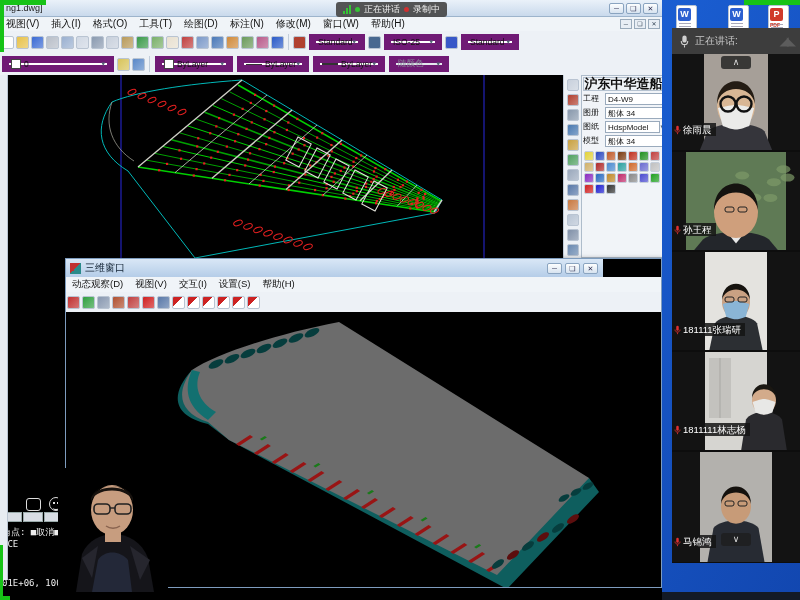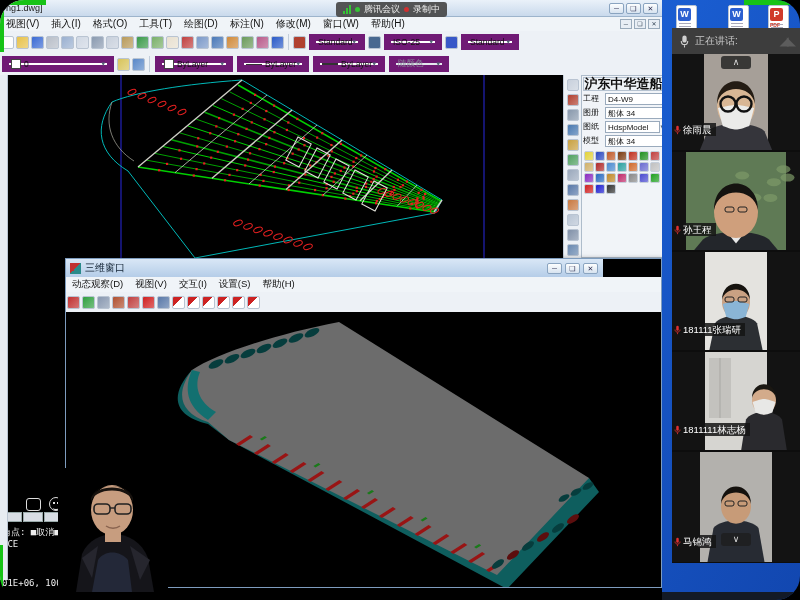--- a/index.html
+++ b/index.html
@@ -1,17 +1,17 @@
 <!DOCTYPE html>
 <html><head>
 <meta charset="utf-8">
 <style>
   html,body{margin:0;padding:0;background:#000;}
   #screen{position:relative;width:800px;height:600px;overflow:hidden;
-    font-family:"Liberation Sans","DejaVu Sans",sans-serif;background:#000;border-radius:24px;}
+    font-family:"Liberation Sans","DejaVu Sans",sans-serif;background:#000;}
   .abs{position:absolute;}
   
   #cadwin{left:0;top:0;width:666px;height:600px;background:#000;}
   #cad-titlebar{left:0;top:0;width:666px;height:17px;
     background:linear-gradient(#eaf1f9,#c9d9ec);border-bottom:1px solid #9db4cc;
     font-size:9px;color:#222;line-height:17px;padding-left:6px;box-sizing:border-box;}
   .winbtn{width:15px;height:11px;border:1px solid #8aa4c0;border-radius:2px;
     background:linear-gradient(#fdfefe,#d7e3f0);font-size:7px;line-height:10px;
     text-align:center;color:#335;box-sizing:border-box;}
   #cad-menubar{left:0;top:17px;width:666px;height:14px;background:#f0f4f8;
@@ -552,21 +552,21 @@
     </svg>
   </div>
 
   <div id="meetpill" class="abs">
     <span style="display:flex;align-items:flex-end;height:9px;margin-right:3px;">
       <span class="sigbar" style="height:3px"></span>
         <span class="sigbar" style="height:6px"></span>
         <span class="sigbar" style="height:9px"></span>
     </span>
     <span class="dot" style="background:#35c435;margin-left:0;"></span>
-    <span>腾讯会议</span>
+    <span>正在讲话</span>
     <span class="dot" style="background:#d03030;"></span>
     <span>录制中</span>
   </div>
 
   <div id="desktop" class="abs"></div>
   <div class="fileicon" style="left:674px;top:5px;">
     <div class="page"></div>
       <div class="badge" style="background:#2b5fd0;">W</div>
       <div class="lines"></div>
     </div>

